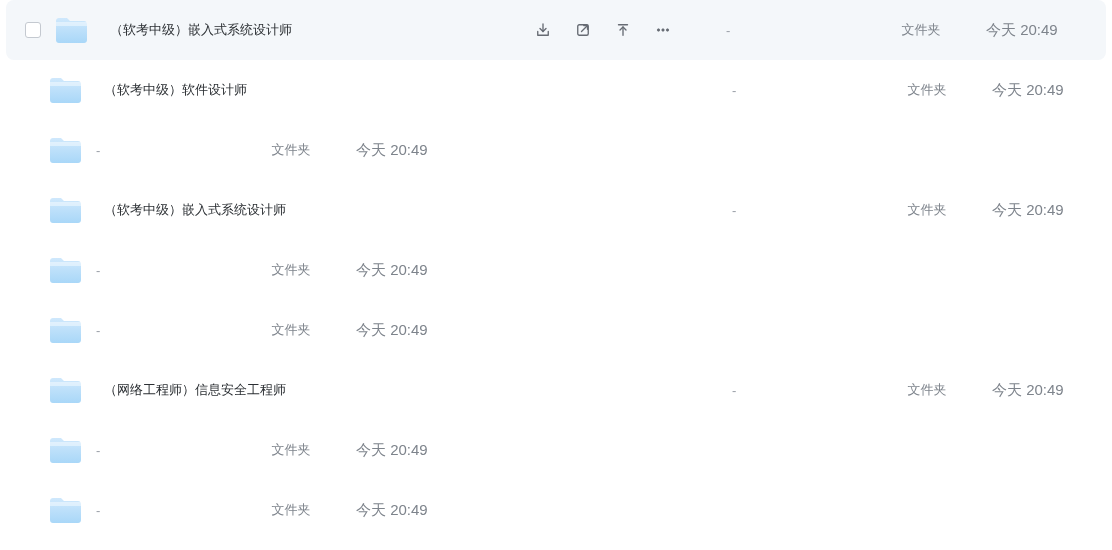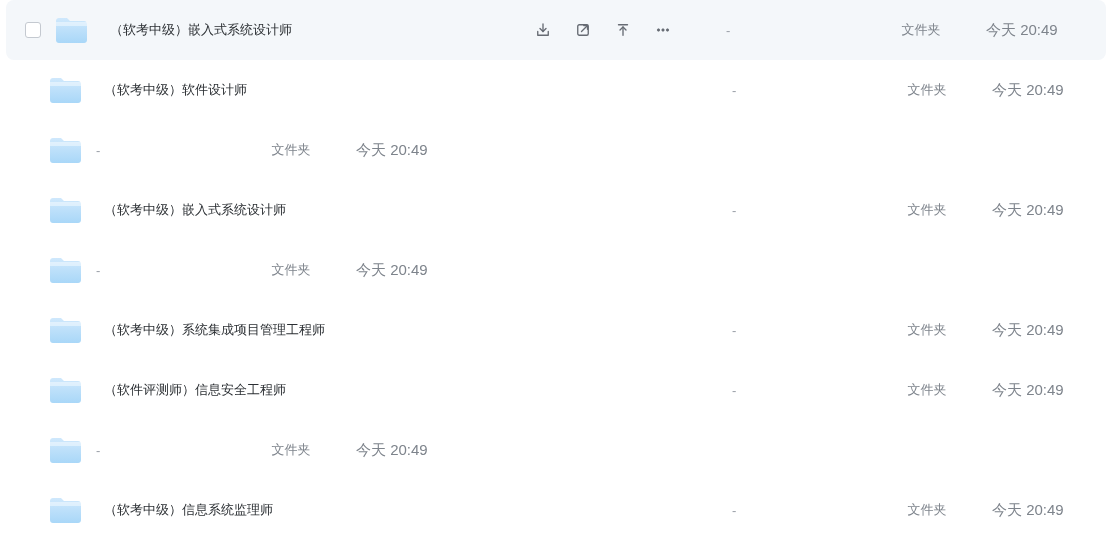--- a/index.html
+++ b/index.html
@@ -247,80 +247,78 @@
       <linearGradient id="fg" x1="0" y1="0" x2="0" y2="1">
         <stop offset="0%" stop-color="#cfe8fc"></stop>
         <stop offset="100%" stop-color="#a9d7f8"></stop>
       </linearGradient>
     </defs>
     <path d="M2 5 C2 3.3 3.3 2 5 2 L13 2 L16 5 L30 5 C31.7 5 33 6.3 33 8 L33 24 C33 25.7 31.7 27 30 27 L5 27 C3.3 27 2 25.7 2 24 Z" fill="url(#fg)"></path>
     <rect x="2" y="6" width="31" height="4" fill="#ffffff" opacity="0.45"></rect>
   </svg>
         </div>
       </div>
-      <div class="name-col">（软考中级）系统集成项目管理工程师</div>
-      <div class="size-col">-</div>
-      <div class="type-col">文件夹</div>
-      <div class="time-col">今天 20:49</div>
-    </div>
-    <div class="row">
-      <div class="checkbox-col"></div>
-      <div class="icon-col">
-        <div class="folder-icon">
-          <svg width="34" height="28" viewBox="0 0 34 28">
-    <defs>
-      <linearGradient id="fg" x1="0" y1="0" x2="0" y2="1">
-        <stop offset="0%" stop-color="#cfe8fc"></stop>
-        <stop offset="100%" stop-color="#a9d7f8"></stop>
-      </linearGradient>
-    </defs>
-    <path d="M2 5 C2 3.3 3.3 2 5 2 L13 2 L16 5 L30 5 C31.7 5 33 6.3 33 8 L33 24 C33 25.7 31.7 27 30 27 L5 27 C3.3 27 2 25.7 2 24 Z" fill="url(#fg)"></path>
-    <rect x="2" y="6" width="31" height="4" fill="#ffffff" opacity="0.45"></rect>
-  </svg>
-        </div>
-      </div>
-      <div class="name-col">（软件评测师）信息安全工程师</div>
-      <div class="size-col">-</div>
-      <div class="type-col">文件夹</div>
-      <div class="time-col">今天 20:49</div>
-    </div>
-    <div class="row">
-      <div class="checkbox-col"></div>
-      <div class="icon-col">
-        <div class="folder-icon">
-          <svg width="34" height="28" viewBox="0 0 34 28">
-    <defs>
-      <linearGradient id="fg" x1="0" y1="0" x2="0" y2="1">
-        <stop offset="0%" stop-color="#cfe8fc"></stop>
-        <stop offset="100%" stop-color="#a9d7f8"></stop>
-      </linearGradient>
-    </defs>
-    <path d="M2 5 C2 3.3 3.3 2 5 2 L13 2 L16 5 L30 5 C31.7 5 33 6.3 33 8 L33 24 C33 25.7 31.7 27 30 27 L5 27 C3.3 27 2 25.7 2 24 Z" fill="url(#fg)"></path>
-    <rect x="2" y="6" width="31" height="4" fill="#ffffff" opacity="0.45"></rect>
-  </svg>
-        </div>
-      </div>
-      <div class="size-col">-</div>
-      <div class="type-col">文件夹</div>
-      <div class="time-col">今天 20:49</div>
-    </div>
-    <div class="row">
-      <div class="checkbox-col"></div>
-      <div class="icon-col">
-        <div class="folder-icon">
-          <svg width="34" height="28" viewBox="0 0 34 28">
-    <defs>
-      <linearGradient id="fg" x1="0" y1="0" x2="0" y2="1">
-        <stop offset="0%" stop-color="#cfe8fc"></stop>
-        <stop offset="100%" stop-color="#a9d7f8"></stop>
-      </linearGradient>
-    </defs>
-    <path d="M2 5 C2 3.3 3.3 2 5 2 L13 2 L16 5 L30 5 C31.7 5 33 6.3 33 8 L33 24 C33 25.7 31.7 27 30 27 L5 27 C3.3 27 2 25.7 2 24 Z" fill="url(#fg)"></path>
-    <rect x="2" y="6" width="31" height="4" fill="#ffffff" opacity="0.45"></rect>
-  </svg>
-        </div>
-      </div>
-      <div class="name-col">（软考中级）信息系统监理师</div>
+      <div class="size-col">-</div>
+      <div class="type-col">文件夹</div>
+      <div class="time-col">今天 20:49</div>
+    </div>
+    <div class="row">
+      <div class="checkbox-col"></div>
+      <div class="icon-col">
+        <div class="folder-icon">
+          <svg width="34" height="28" viewBox="0 0 34 28">
+    <defs>
+      <linearGradient id="fg" x1="0" y1="0" x2="0" y2="1">
+        <stop offset="0%" stop-color="#cfe8fc"></stop>
+        <stop offset="100%" stop-color="#a9d7f8"></stop>
+      </linearGradient>
+    </defs>
+    <path d="M2 5 C2 3.3 3.3 2 5 2 L13 2 L16 5 L30 5 C31.7 5 33 6.3 33 8 L33 24 C33 25.7 31.7 27 30 27 L5 27 C3.3 27 2 25.7 2 24 Z" fill="url(#fg)"></path>
+    <rect x="2" y="6" width="31" height="4" fill="#ffffff" opacity="0.45"></rect>
+  </svg>
+        </div>
+      </div>
+      <div class="name-col">（网络工程师）信息安全工程师</div>
+      <div class="size-col">-</div>
+      <div class="type-col">文件夹</div>
+      <div class="time-col">今天 20:49</div>
+    </div>
+    <div class="row">
+      <div class="checkbox-col"></div>
+      <div class="icon-col">
+        <div class="folder-icon">
+          <svg width="34" height="28" viewBox="0 0 34 28">
+    <defs>
+      <linearGradient id="fg" x1="0" y1="0" x2="0" y2="1">
+        <stop offset="0%" stop-color="#cfe8fc"></stop>
+        <stop offset="100%" stop-color="#a9d7f8"></stop>
+      </linearGradient>
+    </defs>
+    <path d="M2 5 C2 3.3 3.3 2 5 2 L13 2 L16 5 L30 5 C31.7 5 33 6.3 33 8 L33 24 C33 25.7 31.7 27 30 27 L5 27 C3.3 27 2 25.7 2 24 Z" fill="url(#fg)"></path>
+    <rect x="2" y="6" width="31" height="4" fill="#ffffff" opacity="0.45"></rect>
+  </svg>
+        </div>
+      </div>
+      <div class="size-col">-</div>
+      <div class="type-col">文件夹</div>
+      <div class="time-col">今天 20:49</div>
+    </div>
+    <div class="row">
+      <div class="checkbox-col"></div>
+      <div class="icon-col">
+        <div class="folder-icon">
+          <svg width="34" height="28" viewBox="0 0 34 28">
+    <defs>
+      <linearGradient id="fg" x1="0" y1="0" x2="0" y2="1">
+        <stop offset="0%" stop-color="#cfe8fc"></stop>
+        <stop offset="100%" stop-color="#a9d7f8"></stop>
+      </linearGradient>
+    </defs>
+    <path d="M2 5 C2 3.3 3.3 2 5 2 L13 2 L16 5 L30 5 C31.7 5 33 6.3 33 8 L33 24 C33 25.7 31.7 27 30 27 L5 27 C3.3 27 2 25.7 2 24 Z" fill="url(#fg)"></path>
+    <rect x="2" y="6" width="31" height="4" fill="#ffffff" opacity="0.45"></rect>
+  </svg>
+        </div>
+      </div>
       <div class="size-col">-</div>
       <div class="type-col">文件夹</div>
       <div class="time-col">今天 20:49</div>
     </div>
   </div>
 
 </body></html>

